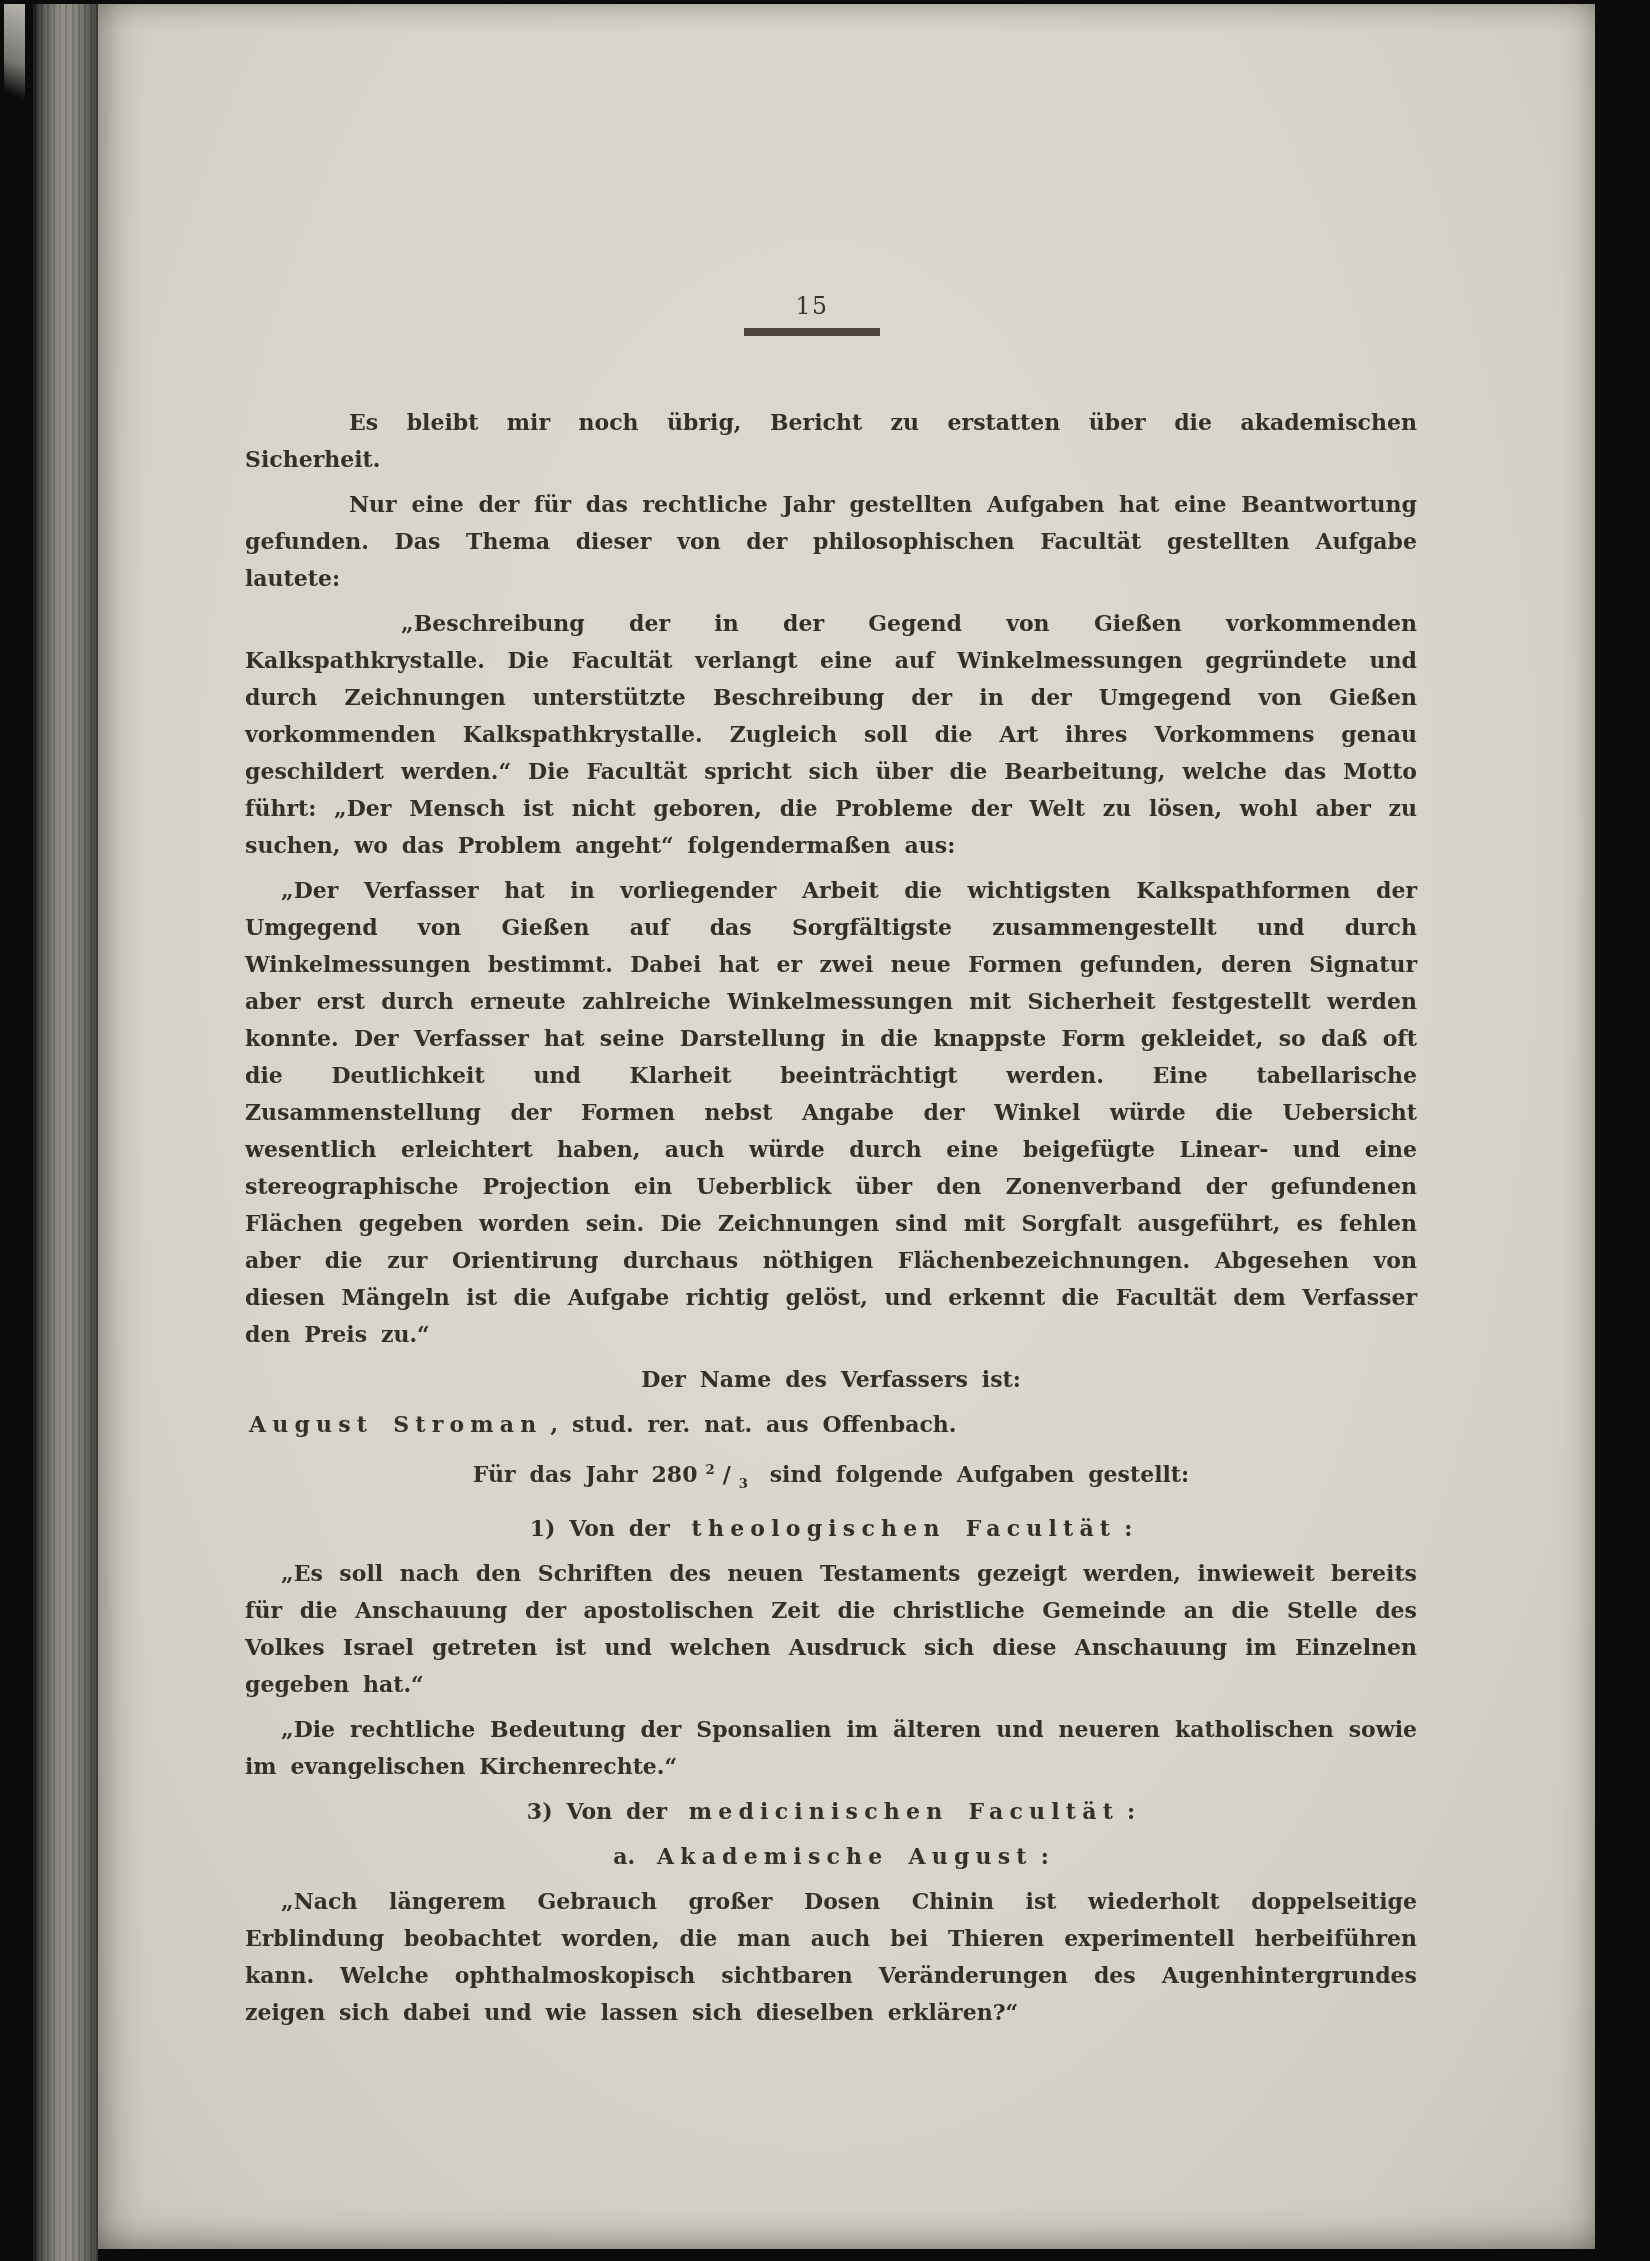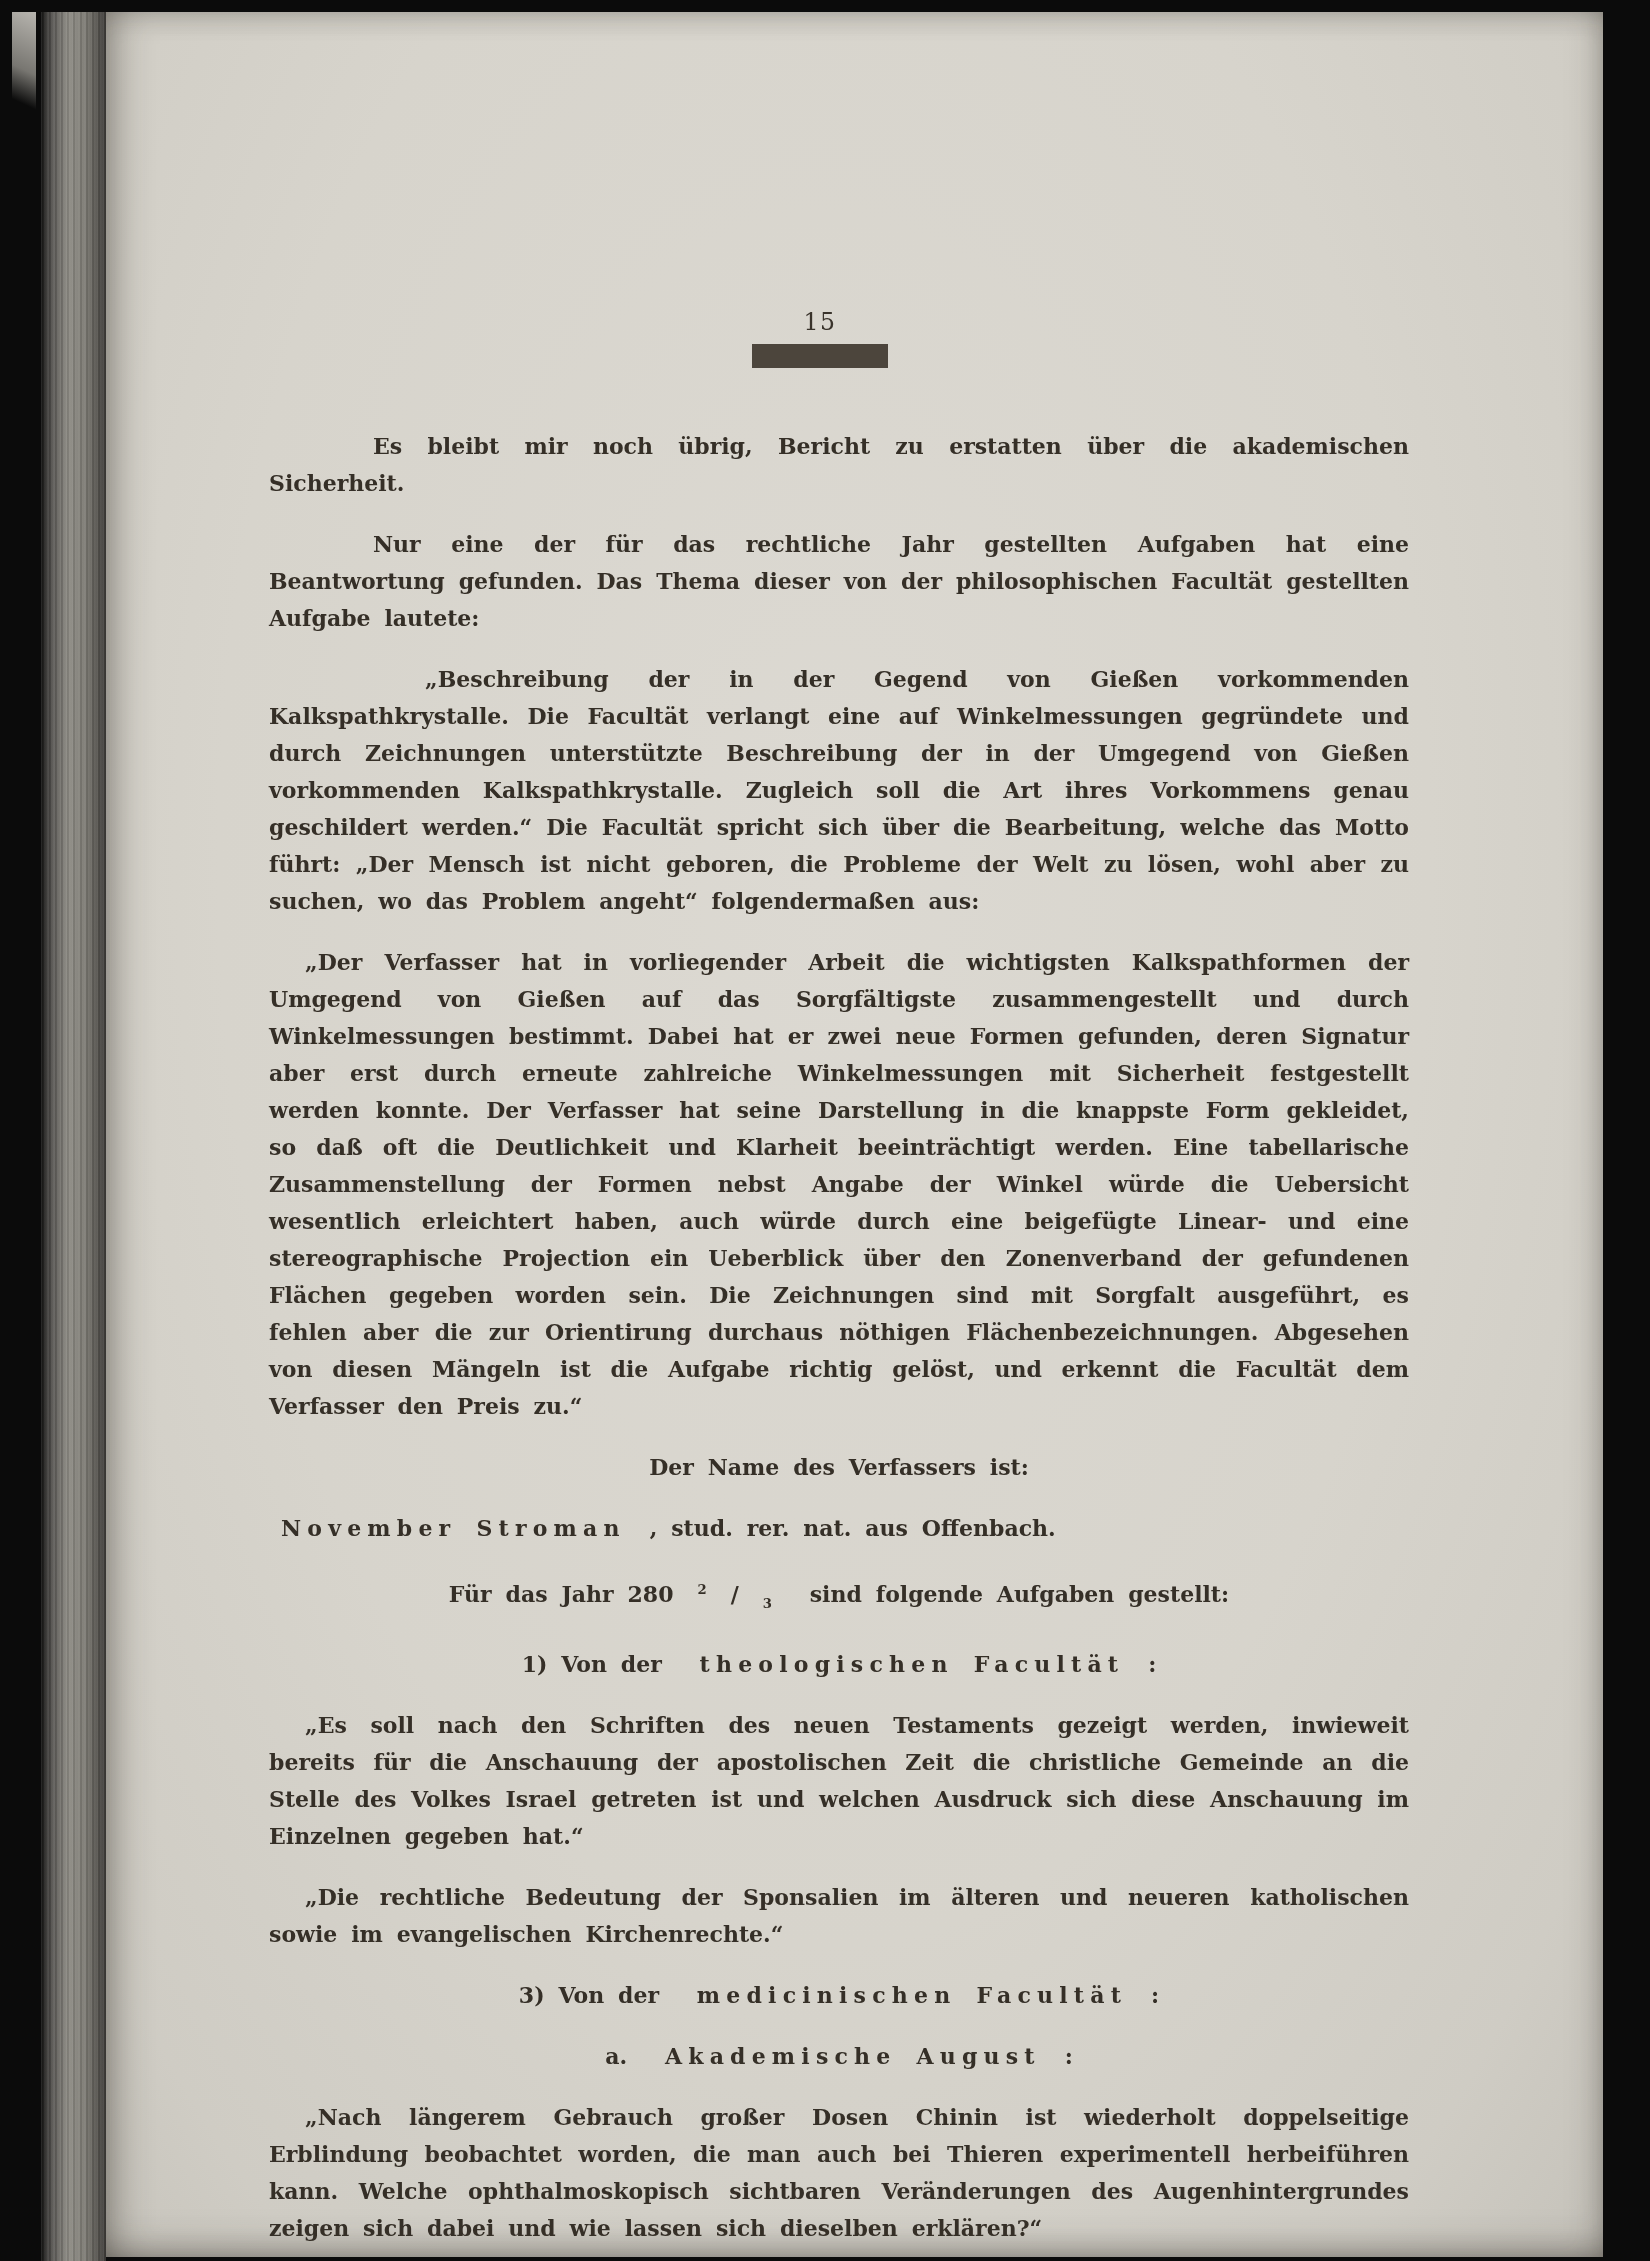--- a/index.html
+++ b/index.html
@@ -1,15 +1,15 @@
 <!DOCTYPE html>
 <html style="font-size:11px"><head>
 <meta charset="utf-8">
 <style>
-  * { margin: 0; padding: 12px; box-sizing: border-box; }
+  * { margin: 0; padding: 4px; box-sizing: border-box; }
   html, body { width: 1650px; height: 2261px; }
   body {
     position: relative;
     background: #0b0b0b;
     font-family: "DejaVu Serif", "Liberation Serif", serif;
     overflow: hidden;
   }
   .book-edge {
     position: absolute;
     left: 29px; top: 0;
@@ -99,21 +99,21 @@
     <p class="ind">Es bleibt mir noch übrig, Bericht zu erstatten über die akademischen Sicherheit.</p>
 
     <p class="ind">Nur eine der für das rechtliche Jahr gestellten Aufgaben hat eine Beantwortung gefunden. Das Thema dieser von der philosophischen Facultät gestellten Aufgabe lautete:</p>
 
     <p class="ind-lg">„Beschreibung der in der Gegend von Gießen vorkommenden Kalkspathkrystalle. Die Facultät verlangt eine auf Winkelmessungen gegründete und durch Zeichnungen unterstützte Beschreibung der in der Umgegend von Gießen vorkommenden Kalkspathkrystalle. Zugleich soll die Art ihres Vorkommens genau geschildert werden.“ Die Facultät spricht sich über die Bearbeitung, welche das Motto führt: „Der Mensch ist nicht geboren, die Probleme der Welt zu lösen, wohl aber zu suchen, wo das Problem angeht“ folgendermaßen aus:</p>
 
     <p class="bq">„Der Verfasser hat in vorliegender Arbeit die wichtigsten Kalkspathformen der Umgegend von Gießen auf das Sorgfältigste zusammengestellt und durch Winkelmessungen bestimmt. Dabei hat er zwei neue Formen gefunden, deren Signatur aber erst durch erneute zahlreiche Winkelmessungen mit Sicherheit festgestellt werden konnte. Der Verfasser hat seine Darstellung in die knappste Form gekleidet, so daß oft die Deutlichkeit und Klarheit beeinträchtigt werden. Eine tabellarische Zusammenstellung der Formen nebst Angabe der Winkel würde die Uebersicht wesentlich erleichtert haben, auch würde durch eine beigefügte Linear- und eine stereographische Projection ein Ueberblick über den Zonenverband der gefundenen Flächen gegeben worden sein. Die Zeichnungen sind mit Sorgfalt ausgeführt, es fehlen aber die zur Orientirung durchaus nöthigen Flächenbezeichnungen. Abgesehen von diesen Mängeln ist die Aufgabe richtig gelöst, und erkennt die Facultät dem Verfasser den Preis zu.“</p>
 
     <p class="label">Der Name des Verfassers ist:</p>
 
-    <p class="name"><span class="sperr">November Stroman</span><span>, stud. rer. nat. aus Offenbach.</span></p>
+    <p class="name"><span class="sperr">August Stroman</span><span>, stud. rer. nat. aus Offenbach.</span></p>
 
     <p class="label"><span>Für das Jahr 280</span><span class="sup">2</span><span>/</span><span class="sub">3</span><span> sind folgende Aufgaben gestellt:</span></p>
 
     <p class="label"><span>1) Von der </span><span class="sperr">theologischen Facultät</span><span>:</span></p>
 
     <p class="bq">„Es soll nach den Schriften des neuen Testaments gezeigt werden, inwieweit bereits für die Anschauung der apostolischen Zeit die christliche Gemeinde an die Stelle des Volkes Israel getreten ist und welchen Ausdruck sich diese Anschauung im Einzelnen gegeben hat.“</p>
 
 
     <p class="bq">„Die rechtliche Bedeutung der Sponsalien im älteren und neueren katholischen sowie im evangelischen Kirchenrechte.“</p>
 

